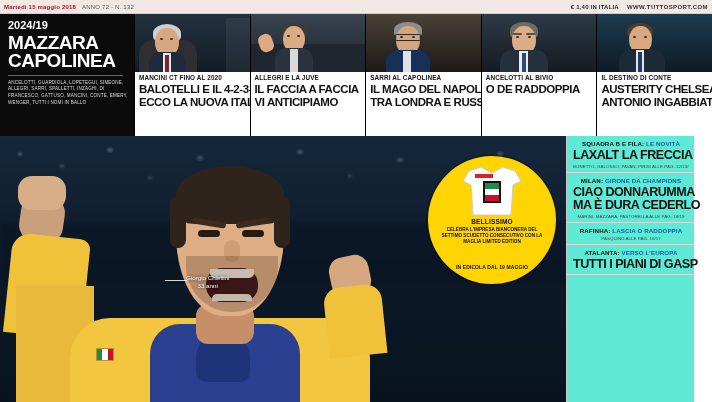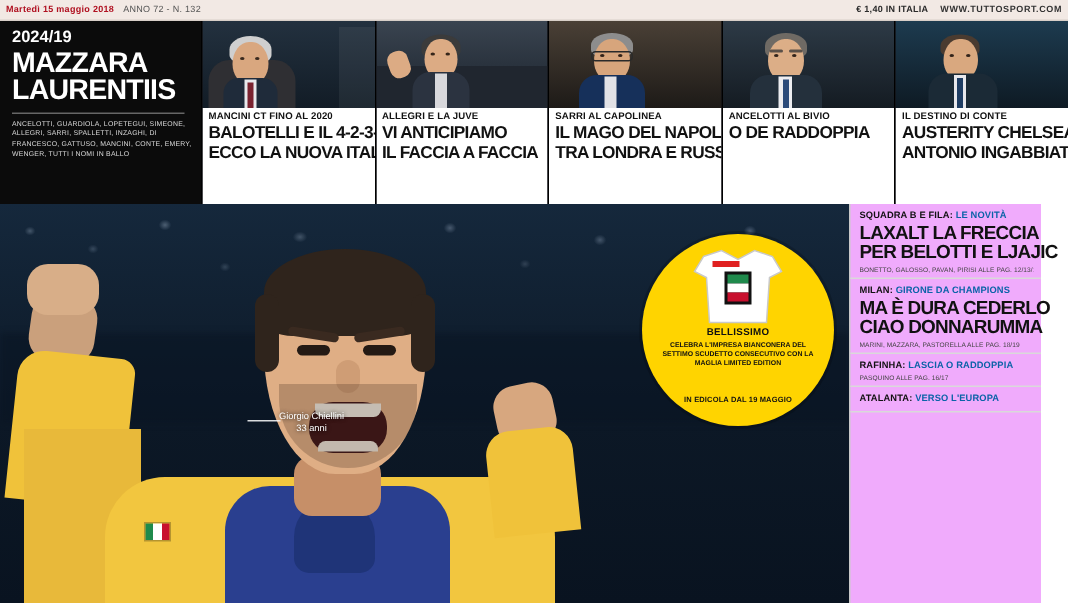--- a/index.html
+++ b/index.html
@@ -146,23 +146,24 @@
   }
   .promo .ptxt3 {
     position:absolute; left:0; right:0; bottom:14px;
     text-align:center; font-size:5px; font-weight:bold; color:#111;
     letter-spacing:.1px;
   }
 
   
   .rightcol {
     position:absolute; top:136px; left:566px; width:128px; height:266px;
-    background:#f0abfc;
+    background:#5eead4;
     border-left:1px solid #c9c9c9;
     padding:0;
+    text-align:center;
   }
   .rc-item { padding:4px 5px 3px 6px; border-bottom:1px solid #d9d9d9; }
   .rc-kicker {
     font-size:6.2px; font-weight:bold; color:#0b63a8; letter-spacing:.1px;
     margin-bottom:2px;
   }
   .rc-kicker .dark { color:#111; }
   .rc-head {
     font-size:12.6px; font-weight:bold; line-height:1.04; color:#111;
     letter-spacing:-.5px;
@@ -184,21 +185,21 @@
     <span class="spacer"></span>
     <span class="price">€ 1,40 IN ITALIA</span>
     <span class="site">WWW.TUTTOSPORT.COM</span>
   </div>
 
   <div class="topstrip">
 
     <div class="dossier">
       <div class="year">2024/19</div>
       <div class="t1">MAZZARA</div>
-      <div class="t2">LAURENTIIS</div>
+      <div class="t2">CAPOLINEA</div>
       <div class="rule"></div>
       <div class="sub">ANCELOTTI, GUARDIOLA, LOPETEGUI, SIMEONE, ALLEGRI, SARRI, SPALLETTI, INZAGHI, DI FRANCESCO, GATTUSO, MANCINI, CONTE, EMERY, WENGER, TUTTI I NOMI IN BALLO</div>
     </div>
 
     <div class="panel">
       <div class="photo">
         <div class="scene">
           <div class="sc-bg" style="background:linear-gradient(180deg,#23313f 0%,#121c26 100%);"></div>
           <div style="position:absolute;left:4px;top:26px;width:58px;height:34px;background:#2f2f33;border-radius:14px 14px 0 0;"></div>
           <div class="hair" style="left:18px;top:10px;width:28px;height:18px;background:#cfcfcf;"></div>
@@ -227,22 +228,22 @@
           <div class="head" style="left:32px;top:12px;width:22px;height:26px;background:#dcab84;"></div>
           <div style="position:absolute;left:36px;top:21px;width:3px;height:2px;background:#35251a;border-radius:50%;"></div>
           <div style="position:absolute;left:46px;top:21px;width:3px;height:2px;background:#35251a;border-radius:50%;"></div>
           <div style="position:absolute;left:24px;top:34px;width:38px;height:26px;background:#2b3340;border-radius:12px 12px 0 0;"></div>
           <div style="position:absolute;left:39px;top:35px;width:8px;height:25px;background:#d8d8dc;"></div>
           <div style="position:absolute;left:8px;top:20px;width:14px;height:18px;background:#dcab84;border-radius:6px;transform:rotate(-20deg);"></div>
         </div>
       </div>
       <div class="kicker">ALLEGRI E LA JUVE</div>
       <div class="headline">
+        <span class="l">IL FACCIA A FACCIA</span>
         <span class="l">VI ANTICIPIAMO</span>
-        <span class="l">IL FACCIA A FACCIA</span>
       </div>
     </div>
 
     <div class="panel">
       <div class="photo">
         <div class="scene">
           <div class="sc-bg" style="background:linear-gradient(180deg,#4a4036 0%,#1d1a17 100%);"></div>
           <div class="hair" style="left:28px;top:8px;width:28px;height:16px;background:#8d8d8d;"></div>
           <div class="head" style="left:30px;top:12px;width:24px;height:28px;background:#d7a57c;"></div>
           <div style="position:absolute;left:28px;top:20px;width:28px;height:7px;border:1px solid #2a2a2a;border-radius:3px;"></div>
@@ -391,44 +392,46 @@
   </div>
 
   <div class="rightcol">
 
     <div class="rc-item">
       <div class="rc-kicker">
         <span class="dark">SQUADRA B E FILA:</span><span> LE NOVITÀ</span>
       </div>
       <div class="rc-head">
         <span>LAXALT LA FRECCIA</span>
-        <span>PER BELOTTI E LJAJIC</span>
       </div>
       <div class="rc-sub">BONETTO, GALOSSO, PAVAN, PIRISI ALLE PAG. 12/13/15</div>
     </div>
 
     <div class="rc-item">
       <div class="rc-kicker">
         <span class="dark">MILAN:</span><span> GIRONE DA CHAMPIONS</span>
       </div>
       <div class="rc-head">
+        <span>CIAO DONNARUMMA</span>
         <span>MA È DURA CEDERLO</span>
-        <span>CIAO DONNARUMMA</span>
       </div>
       <div class="rc-sub">MARINI, MAZZARA, PASTORELLA ALLE PAG. 18/19</div>
     </div>
 
     <div class="rc-item">
       <div class="rc-kicker">
         <span class="dark">RAFINHA:</span><span> LASCIA O RADDOPPIA</span>
       </div>
       <div class="rc-sub">PASQUINO ALLE PAG. 16/17</div>
     </div>
 
     <div class="rc-item">
       <div class="rc-kicker">
         <span class="dark">ATALANTA:</span><span> VERSO L'EUROPA</span>
       </div>
+      <div class="rc-head">
+        <span>TUTTI I PIANI DI GASP</span>
+      </div>
     </div>
 
   </div>
 
 </div>
 
 </body></html>

